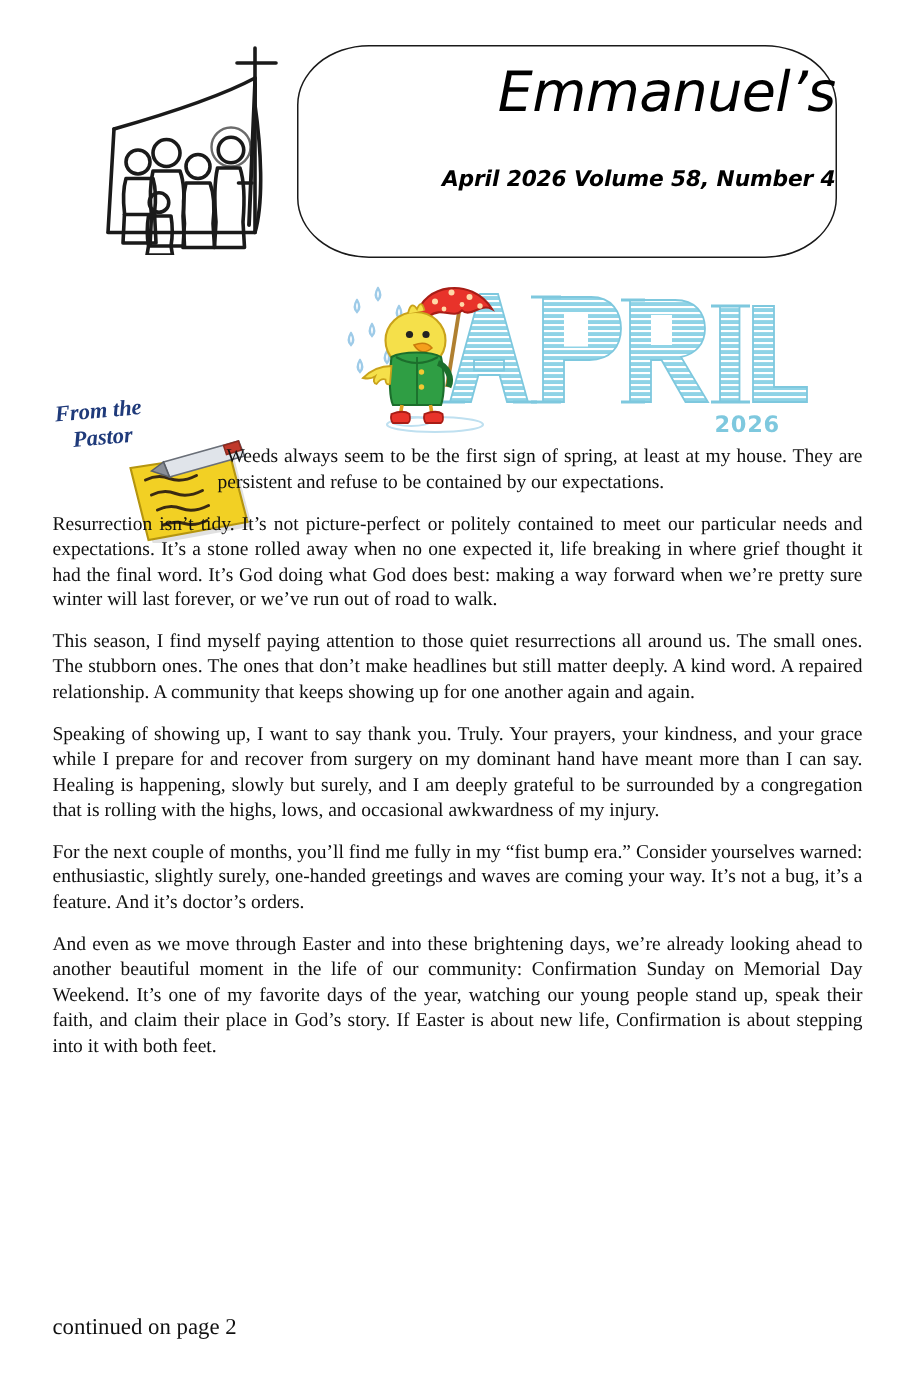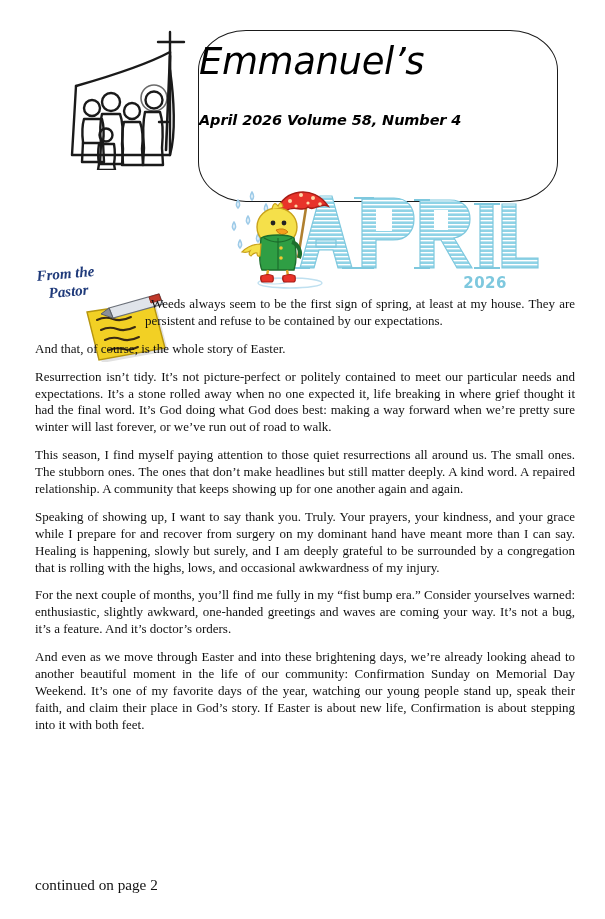--- a/index.html
+++ b/index.html
@@ -30,28 +30,28 @@
     left: 58px;
     top: 22px;
     width: 140px;
     height: 148px;
   }
   #title-box {
     position: absolute;
     left: 198px;
     top: 30px;
     width: 360px;
-    height: 172px;
+    height: 142px;
     border: 1.6px solid #1a1a1a;
     border-radius: 48px / 40px;
     background: #ffffff;
     box-sizing: border-box;
     display: flex;
     flex-direction: column;
-    align-items: flex-start;
+    align-items: flex-end;
     justify-content: flex-start;
     padding-top: 7px;
   }
   .mast-line {
     font-family: "DejaVu Sans", sans-serif;
     font-style: italic;
     font-weight: 400;
     font-size: 37px;
     line-height: 1.32;
     letter-spacing: -0.4px;
@@ -78,21 +78,21 @@
   }
   #april-word {
     position: absolute;
     left: 62px;
     top: 6px;
     width: 250px;
     height: 86px;
   }
   #april-year {
     position: absolute;
-    right: 31px;
+    right: 18px;
     bottom: 2px;
     font-family: "DejaVu Sans", sans-serif;
     font-weight: bold;
     font-size: 15px;
     color: #7ec8de;
     letter-spacing: 0.5px;
   }
 
   
   #pastor-graphic {
@@ -316,21 +316,20 @@
 
     <path d="M74 5 L84 2 L86 8 L76 11 Z" fill="#c0392b" stroke="#8c2b20" stroke-width="1"></path>
 
     <path d="M34 16 L26 22 L38 26 Z" fill="#8a8f98" stroke="#5a5f68" stroke-width="1"></path>
   </svg>
 
 </div>
 
 <div id="article">
   <p class="para lead">Weeds always seem to be the first sign of spring, at least at my house. They are persistent and refuse to be contained by our expectations.</p>
-  <p class="para">And that, of course, is the whole story of Easter.</p>
   <p class="para">Resurrection isn’t tidy. It’s not picture-perfect or politely contained to meet our particular needs and expectations. It’s a stone rolled away when no one expected it, life breaking in where grief thought it had the final word. It’s God doing what God does best: making a way forward when we’re pretty sure winter will last forever, or we’ve run out of road to walk.</p>
   <p class="para">This season, I find myself paying attention to those quiet resurrections all around us. The small ones. The stubborn ones. The ones that don’t make headlines but still matter deeply. A kind word. A repaired relationship. A community that keeps showing up for one another again and again.</p>
   <p class="para">Speaking of showing up, I want to say thank you. Truly. Your prayers, your kindness, and your grace while I prepare for and recover from surgery on my dominant hand have meant more than I can say. Healing is happening, slowly but surely, and I am deeply grateful to be surrounded by a congregation that is rolling with the highs, lows, and occasional awkwardness of my injury.</p>
-  <p class="para">For the next couple of months, you’ll find me fully in my “fist bump era.” Consider yourselves warned: enthusiastic, slightly awkward, one-handed greetings and waves are coming your way. It’s not a bug, it’s a feature. And it’s doctor’s orders.</p>
+  <p class="para">For the next couple of months, you’ll find me fully in my “fist bump era.” Consider yourselves warned: enthusiastic, slightly surely, one-handed greetings and waves are coming your way. It’s not a bug, it’s a feature. And it’s doctor’s orders.</p>
   <p class="para">And even as we move through Easter and into these brightening days, we’re already looking ahead to another beautiful moment in the life of our community: Confirmation Sunday on Memorial Day Weekend. It’s one of my favorite days of the year, watching our young people stand up, speak their faith, and claim their place in God’s story. If Easter is about new life, Confirmation is about stepping into it with both feet.</p>
 </div>
 
 <div id="continued">continued on page 2</div>
 
 </body></html>

